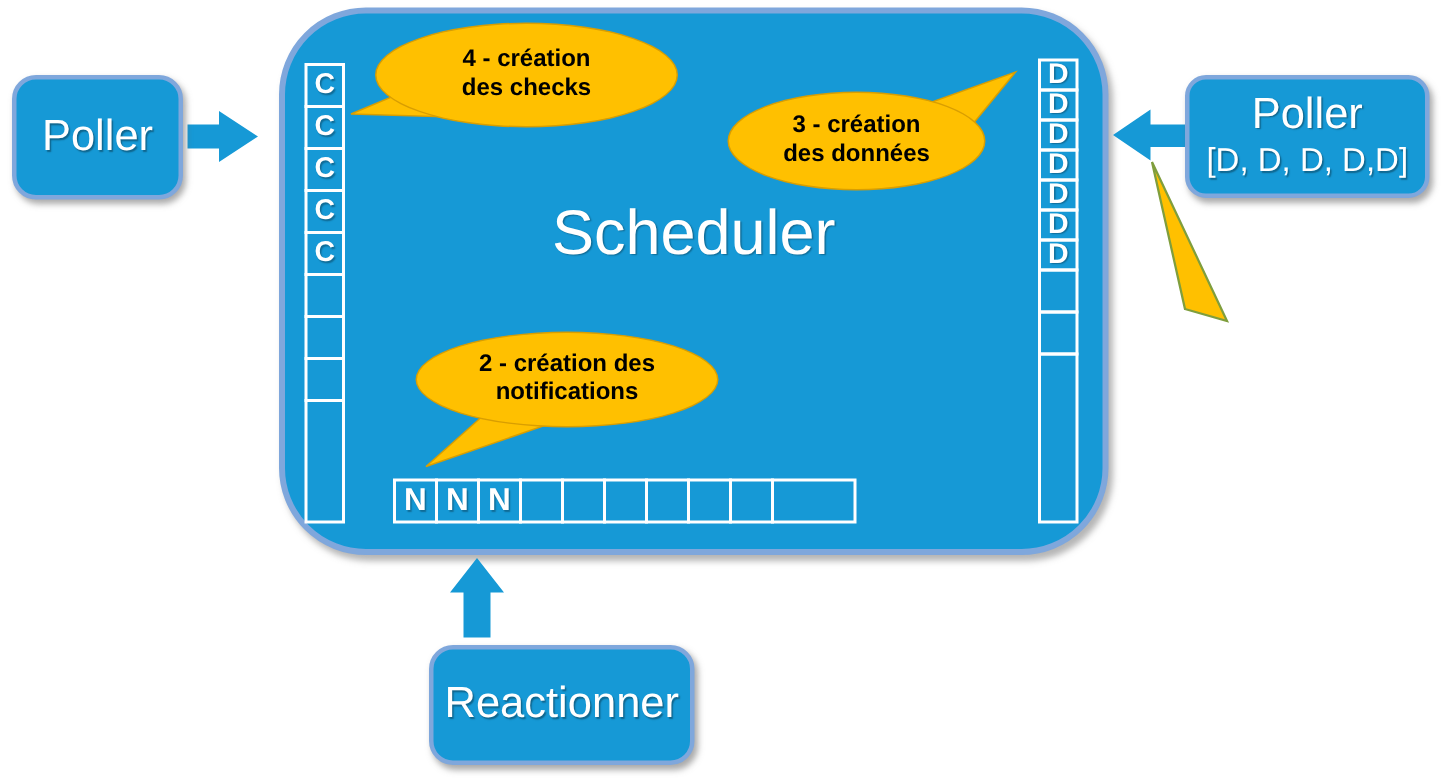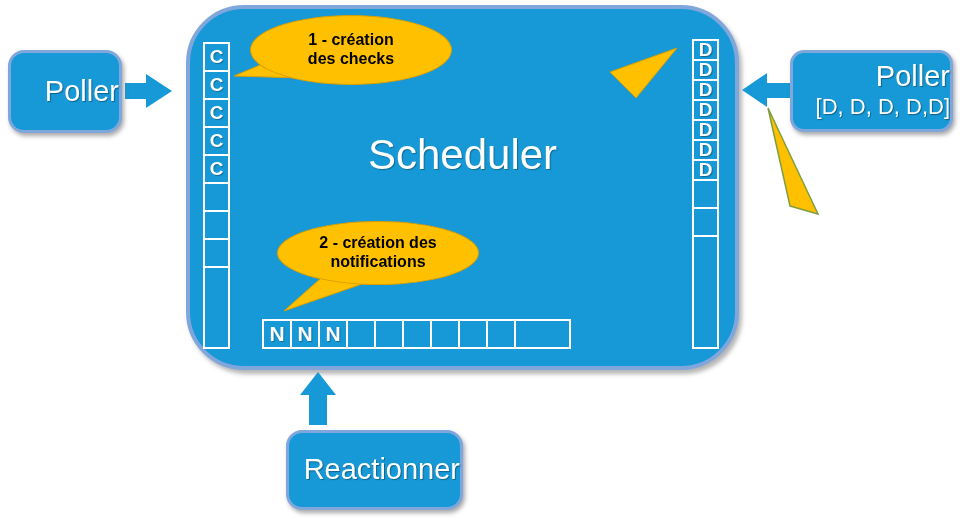--- a/index.html
+++ b/index.html
@@ -12,21 +12,21 @@
   }
 
   
   .node {
     position: absolute;
     background: var(--blue);
     border: 3px solid var(--node-border);
     border-radius: 16px;
     box-shadow: 2px 3px 4px rgba(100,100,100,0.55);
     display: flex; flex-direction: column;
-    align-items: flex-end; justify-content: center;
+    align-items: center; justify-content: center;
     color: #ffffff;
     text-shadow: 1px 1px 1px rgba(0,0,0,0.35);
     z-index: 5;
     box-sizing: border-box;
   }
   .node .label  { font-size: 29px; line-height: 1.1; }
   .node .sublabel { font-size: 22px; line-height: 1.2; margin-top: 1px; }
 
   #poller      { left: 8px;   top: 50px;  width: 114px; height: 83px; }
   #broker      { left: 790px; top: 50px;  width: 163px; height: 82px; border-radius: 14px; }
@@ -150,26 +150,30 @@
     <polygon class="arrow" points="125,83 146,83 146,74 172,91 146,108 146,99 125,99"></polygon>
     <polygon class="arrow" points="790,83 767,83 767,73 742,90 767,107 767,98 790,98"></polygon>
     <polygon class="arrow" points="309,425 309,395 300,395 318,372 336,395 327,395 327,425"></polygon>
     <polygon class="tail-orange" points="272,60 300,78 234,76"></polygon>
     <polygon class="tail-orange" points="330,270 365,283 284,311"></polygon>
     <polygon class="tail-orange" points="610,72 636,98 677,48"></polygon>
     <polygon class="tail-green" points="790,206 818,214 768,108"></polygon>
   </svg>
 
   <div id="callout-1" class="callout">
-    <span>1 - création</span>
+    <span>4 - création</span>
     <span>des checks</span>
   </div>
   <div id="callout-2" class="callout">
     <span>2 - création des</span>
     <span>notifications</span>
+  </div>
+  <div id="callout-3" class="callout">
+    <span>3 - création</span>
+    <span>des données</span>
   </div>
 
   <div id="poller" class="node">
     <span class="label">Poller</span>
   </div>
 
   <div id="broker" class="node">
     <span class="label">Poller</span>
     <span class="sublabel">[D, D, D, D,D]</span>
   </div>

